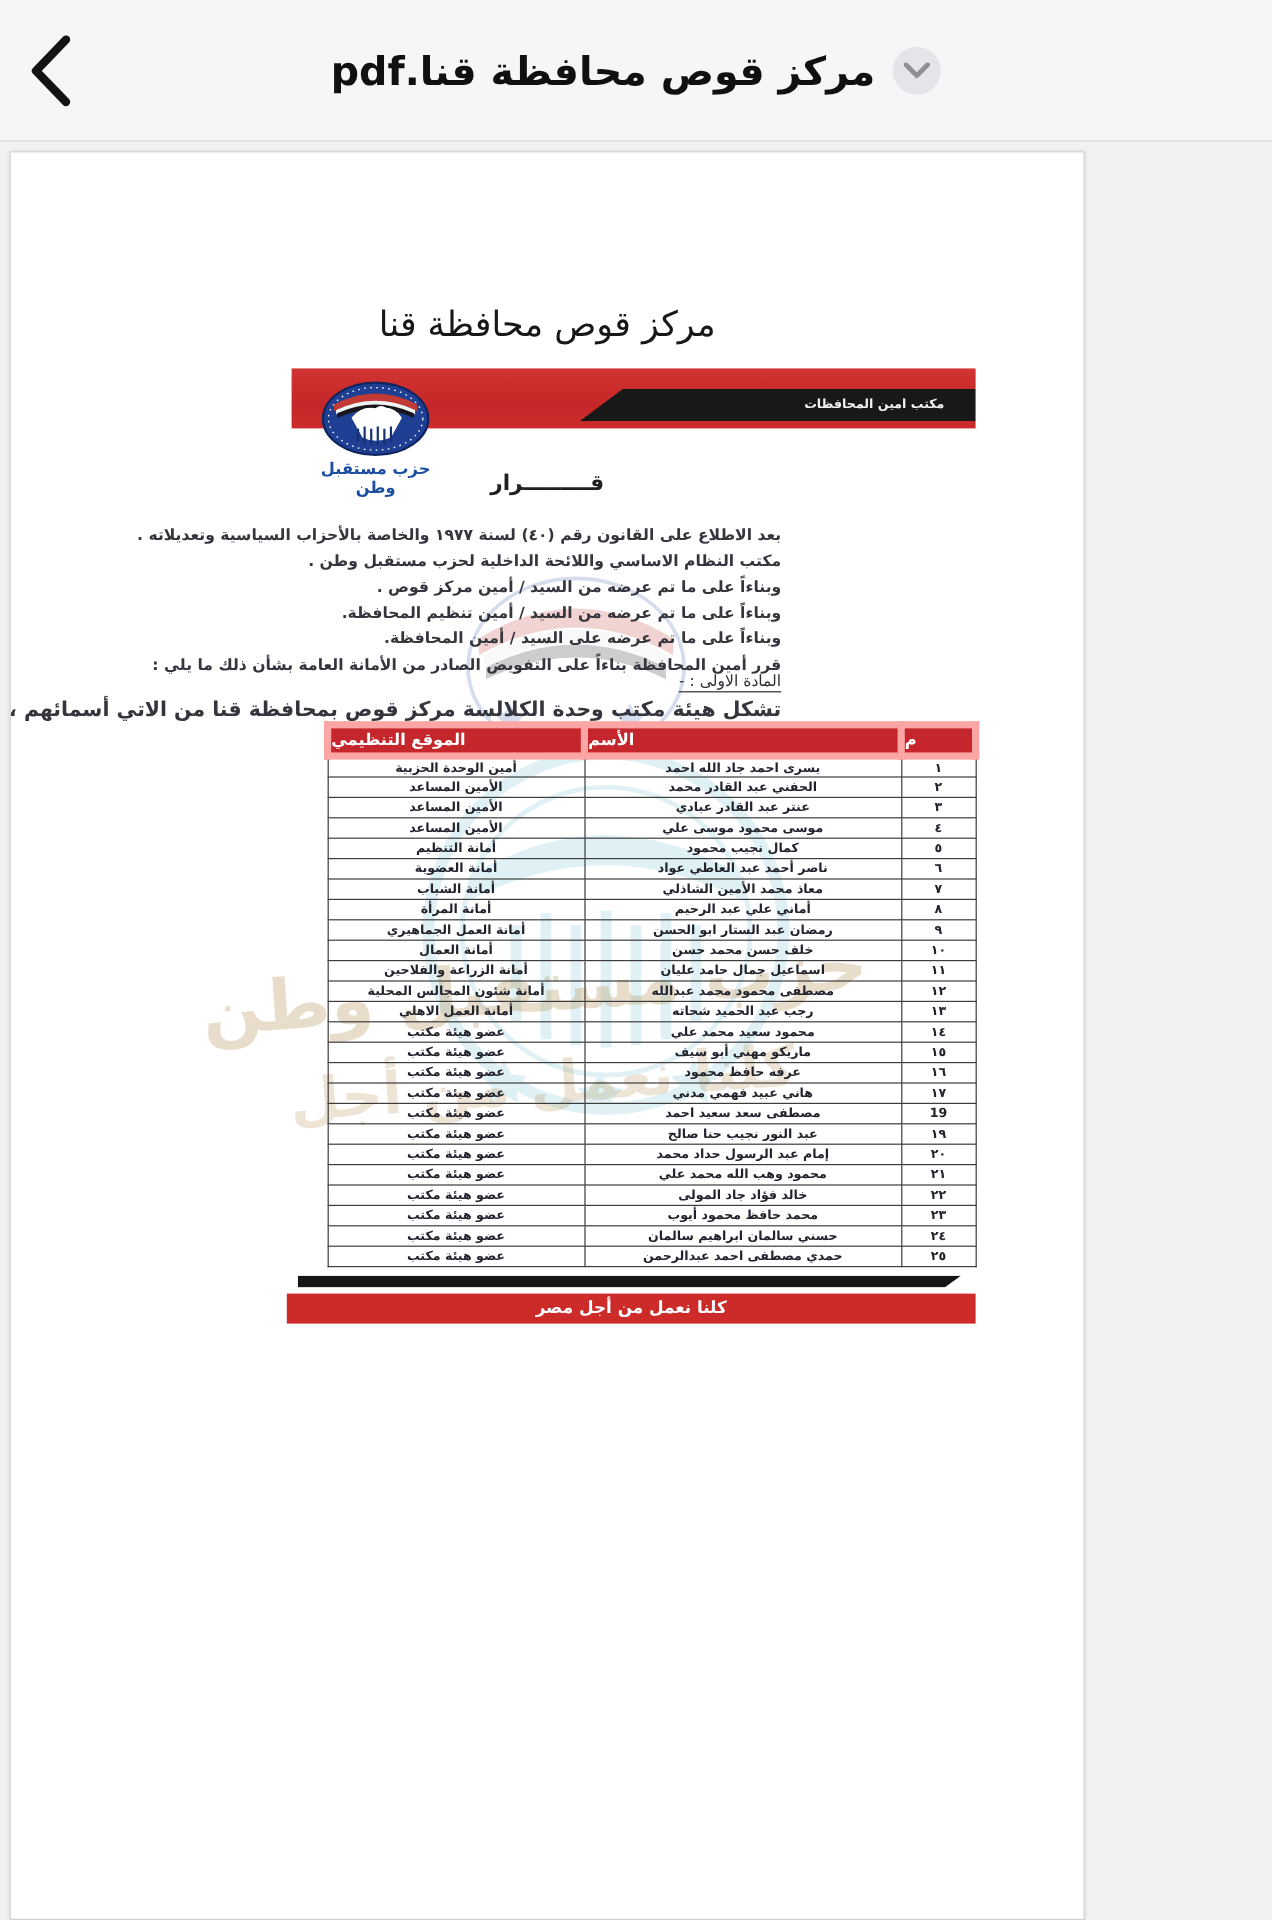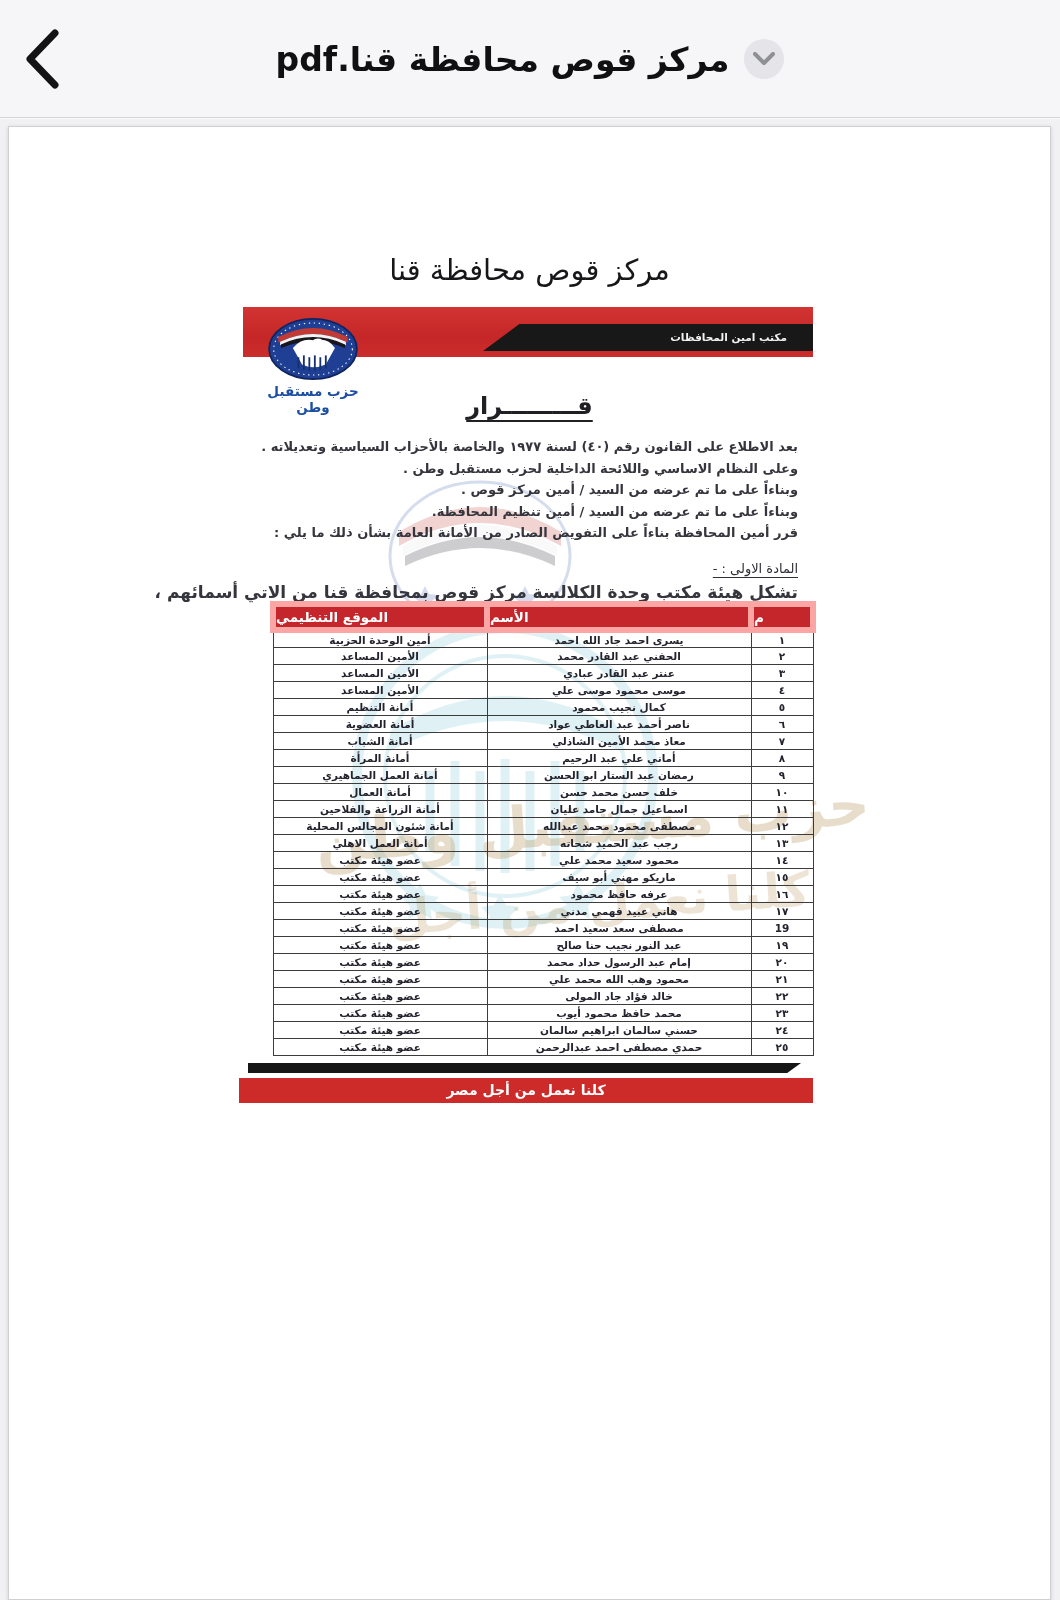--- a/index.html
+++ b/index.html
@@ -14,43 +14,43 @@
               display:flex; align-items:center; justify-content:center; cursor:pointer;
               background:none; border:none; }
   .nav-center { position:absolute; left:0; top:0; width:100%; height:118px;
                 display:flex; align-items:center; justify-content:center; gap:15px; direction:ltr; }
   .nav-title { font-size:33px; font-weight:700; color:#101013; direction:rtl; white-space:nowrap; }
   .nav-badge { width:40px; height:40px; border-radius:50%; background:#e4e4e9;
                display:flex; align-items:center; justify-content:center; cursor:pointer; }
 
   
   .viewport { position:absolute; top:119px; left:0; width:1060px; height:1481px; background:#f1f1f3; }
-  .page { position:absolute; left:8px; top:7px; width:1043px; height:1474px; background:#ffffff;
+  .page { position:absolute; left:8px; top:7px; width:896px; height:1474px; background:#ffffff;
           border:1px solid #cfcfd4; box-shadow:0 1px 4px rgba(0,0,0,.14); overflow:hidden; }
 
   .doc-title { position:absolute; top:126px; left:0; width:100%; text-align:center;
                font-size:29px; color:#17171a; direction:rtl; }
 
   
   .banner { position:absolute; left:234px; top:180px; width:570px; height:50px;
             background:linear-gradient(180deg,#d23432 0%, #c52728 60%, #cb2d2c 100%); }
   .swoosh { position:absolute; left:240px; top:17px; right:0; height:27px; background:#181818;
             clip-path:polygon(11% 0, 100% 0, 100% 100%, 0% 100%); }
   .swoosh-label { position:absolute; right:26px; top:0; height:27px; line-height:27px;
                   color:#f2f2f2; font-size:10.5px; font-weight:600; direction:rtl; letter-spacing:.5px; }
 
   
   .logo-wrap { position:absolute; left:244px; top:190px; width:120px; text-align:center; }
   .logo-svg { width:92px; height:64px; display:block; margin:0 auto; }
   .party-name { margin-top:2px; font-size:13.5px; font-weight:700; color:#1c4fa1; direction:rtl; }
 
   
   .decree-title { position:absolute; top:265px; left:0; width:100%; text-align:center;
-                  font-size:24px; font-weight:700; color:#202024; direction:rtl;
-                  text-decoration:underline; text-underline-offset:6px; }
+                  font-size:18px; font-weight:700; color:#202024; direction:rtl;
+                  text-underline-offset:6px; }
 
   
   .preamble { position:absolute; right:252px; top:309px; width:560px; direction:rtl;
               text-align:right; color:#35353d; }
   .preamble-line { font-size:13px; font-weight:600; line-height:21.5px; white-space:nowrap; }
   .article-heading { position:absolute; right:252px; top:434px; direction:rtl; font-size:13px;
                      font-weight:400; color:#2f2f38; text-decoration:underline; text-underline-offset:4px; }
   .article-intro { position:absolute; right:252px; top:455px; direction:rtl; font-size:17px;
                    font-weight:600; color:#35353d; white-space:nowrap; }
 
@@ -167,23 +167,24 @@
           <path d="M150 272 l6 12 13 2 -9 9 2 13 -12 -6 -12 6 2 -13 -9 -9 13 -2 z"></path>
           <path d="M228 262 l6 12 13 2 -9 9 2 13 -12 -6 -12 6 2 -13 -9 -9 13 -2 z"></path>
         </g>
       </svg>
 
       <div class="wm wm-text1">حزب مستقبل وطن</div>
       <div class="wm wm-text2">كلنا نعمل من أجل</div>
 
       <div class="preamble" id="preamble-container">
           <div class="preamble-line">بعد الاطلاع على القانون رقم (٤٠) لسنة ١٩٧٧ والخاصة بالأحزاب السياسية وتعديلاته .</div>
-          <div class="preamble-line">وعلى النظام الاساسي واللائحة الداخلية لحزب مستقبل وطن .</div>
+          <div class="preamble-line">مكتب النظام الاساسي واللائحة الداخلية لحزب مستقبل وطن .</div>
           <div class="preamble-line">وبناءاً على ما تم عرضه من السيد / أمين مركز قوص .</div>
           <div class="preamble-line">وبناءاً على ما تم عرضه من السيد / أمين تنظيم المحافظة.</div>
+          <div class="preamble-line">وبناءاً على ما تم عرضه على السيد / أمين المحافظة.</div>
           <div class="preamble-line">قرر أمين المحافظة بناءاً على التفويض الصادر من الأمانة العامة بشأن ذلك ما يلي :</div>
         </div>
       <div class="article-heading">المادة الاولى : -</div>
       <div class="article-intro">تشكل هيئة مكتب وحدة الكلالسة مركز قوص بمحافظة قنا من الاتي أسمائهم ،</div>
 
       <div class="table-wrap">
         <table class="members">
           <colgroup>
               <col class="c-no">
               <col class="c-name">

